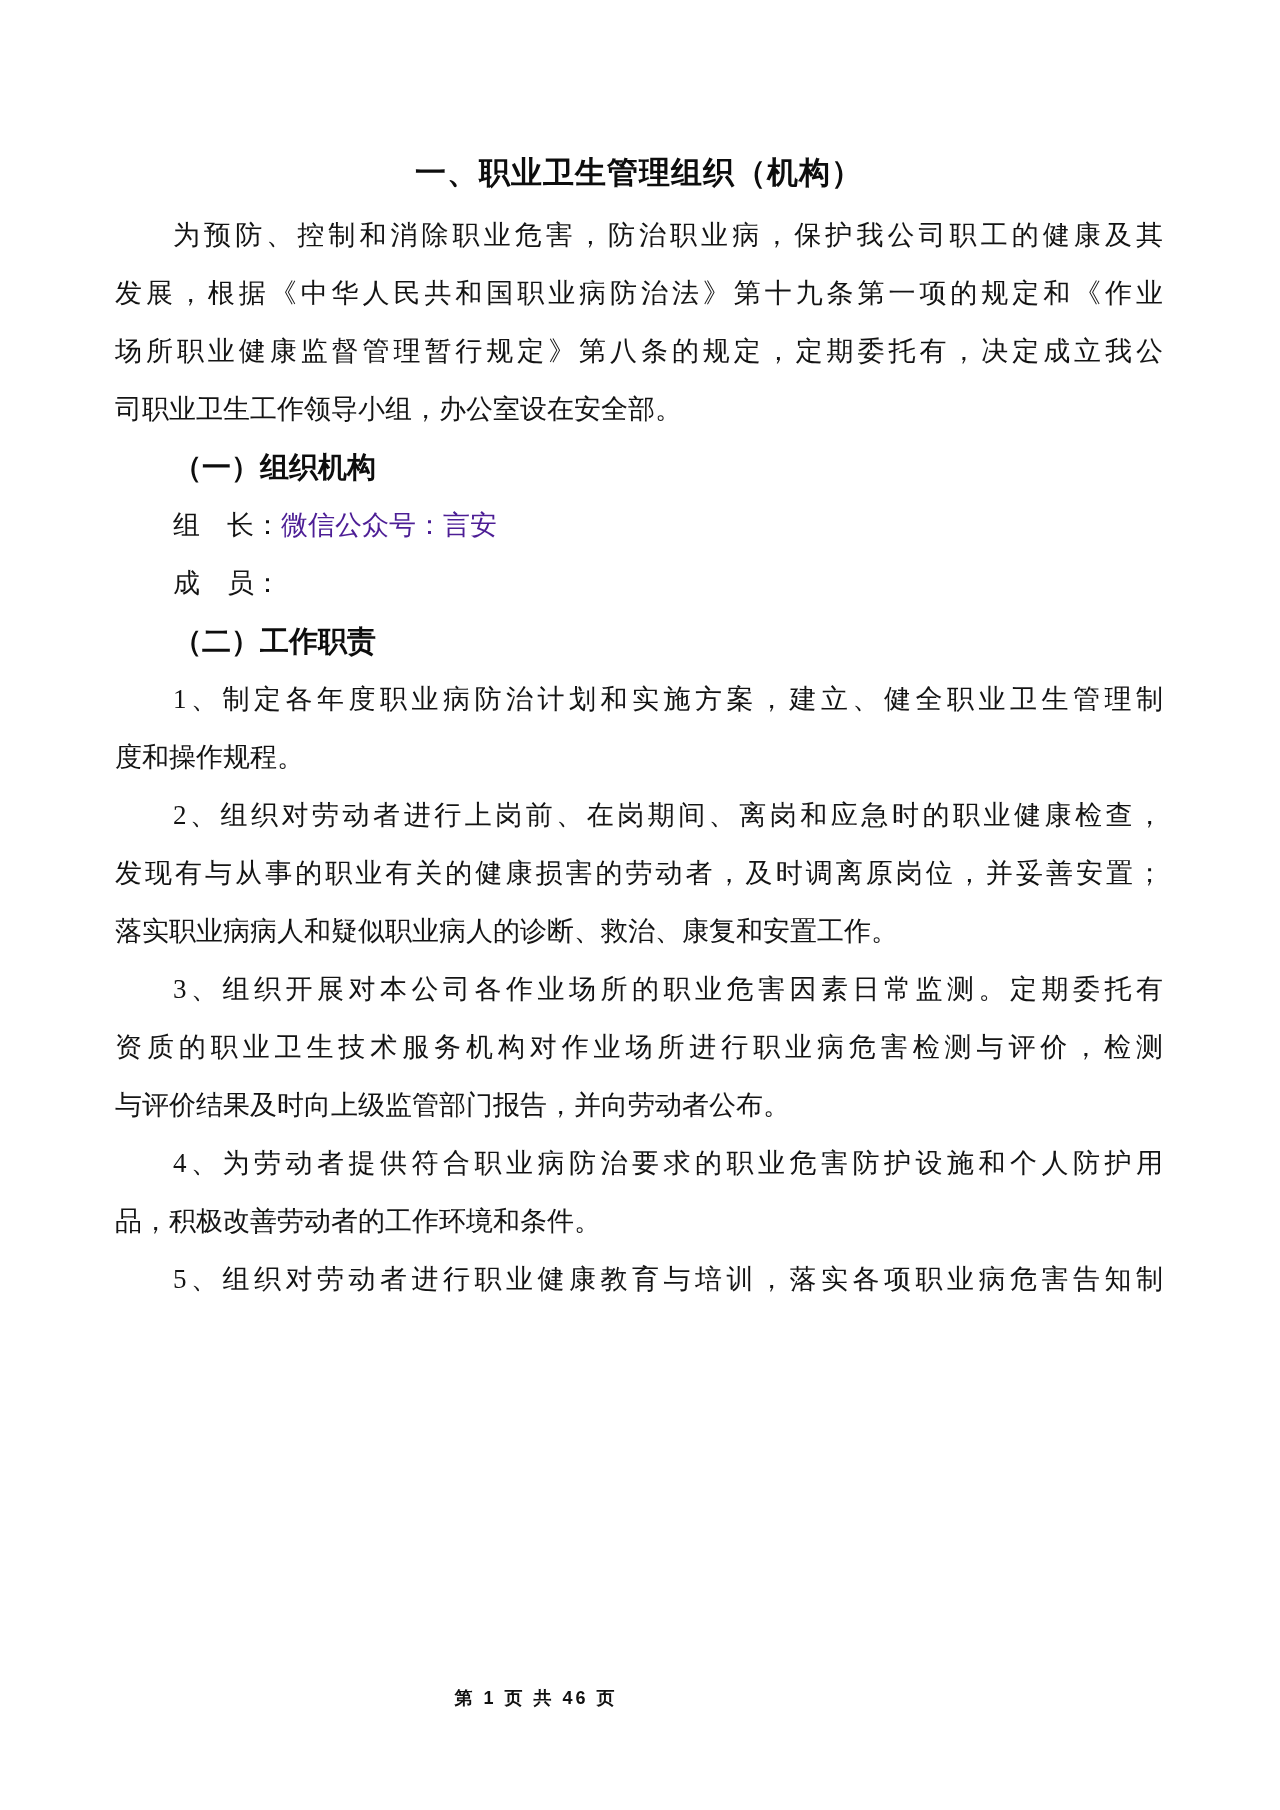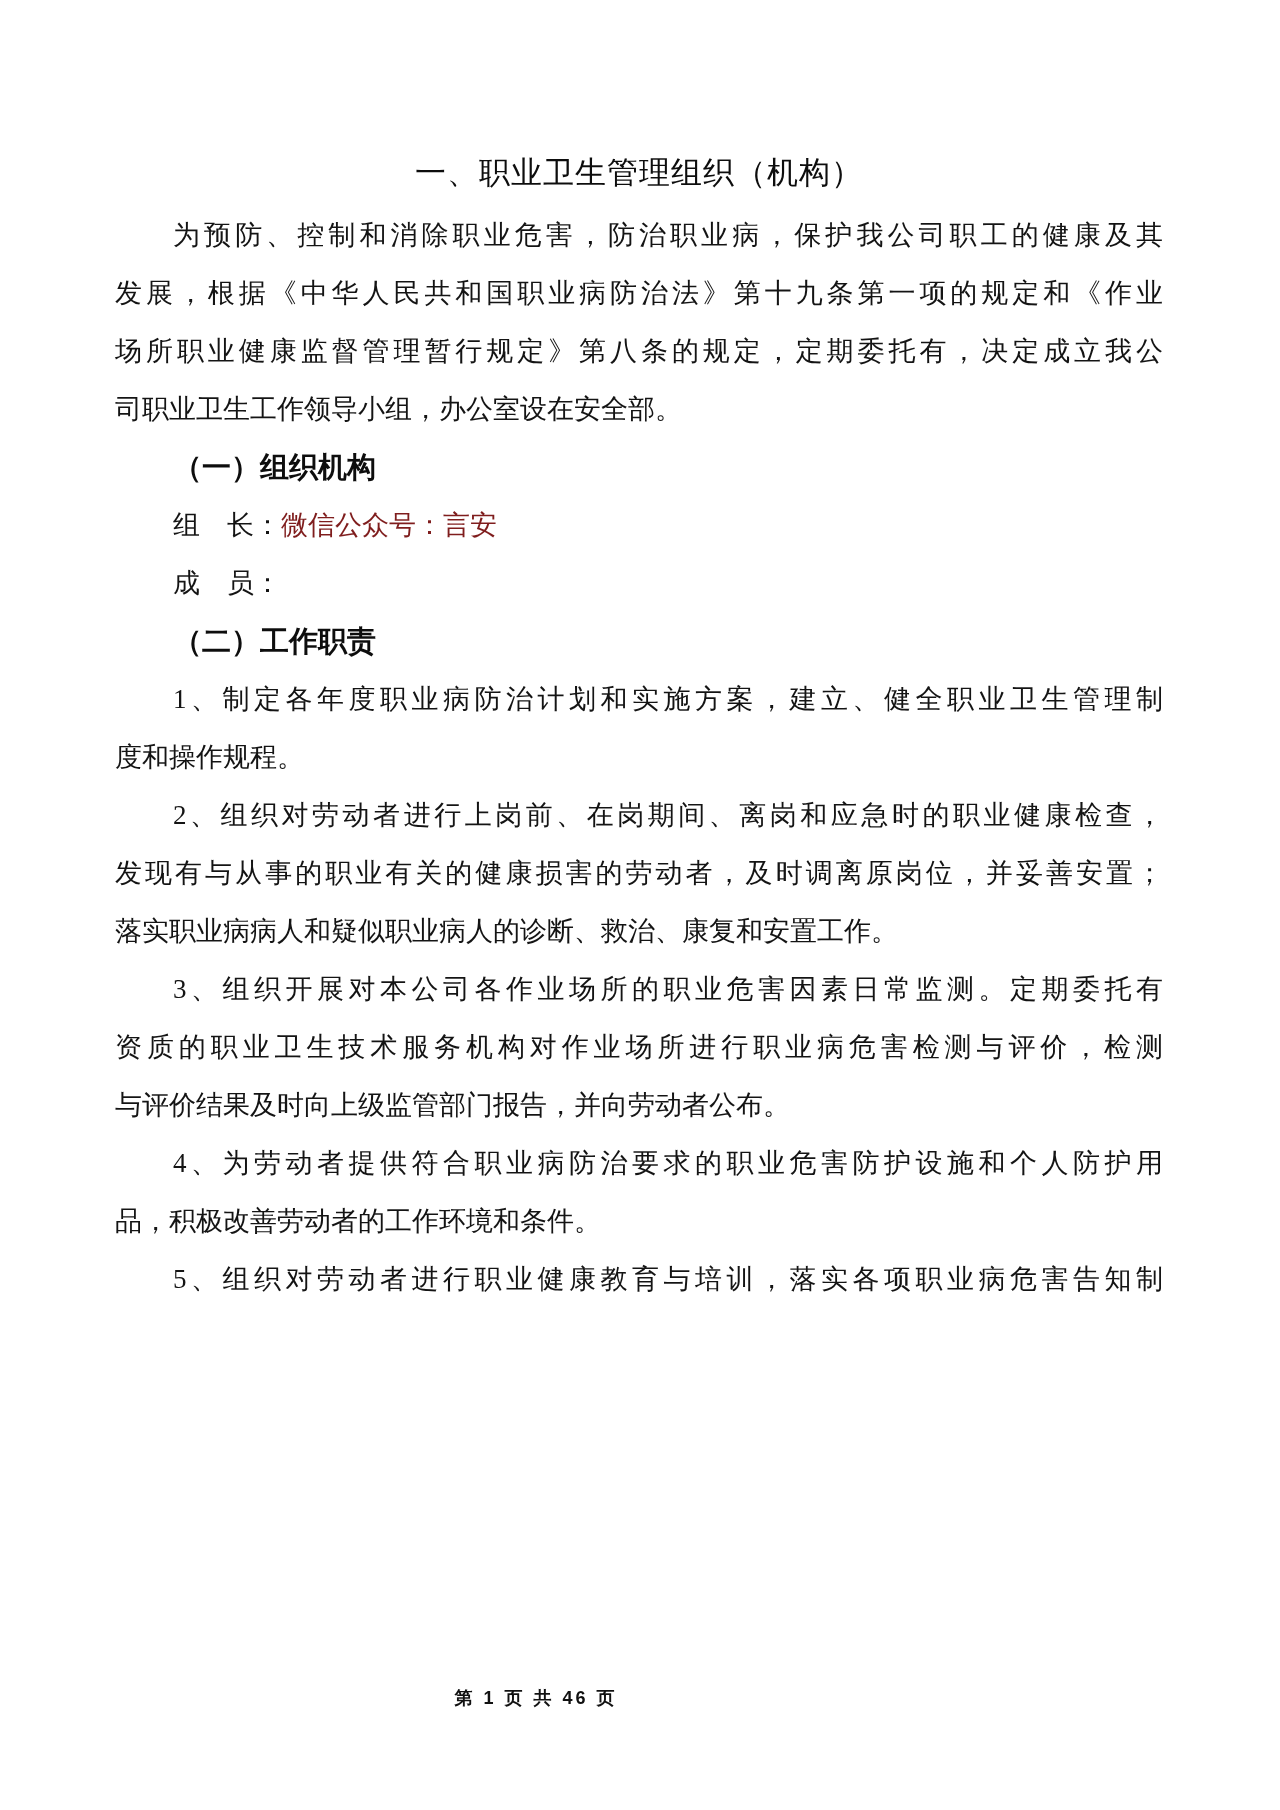--- a/index.html
+++ b/index.html
@@ -17,21 +17,21 @@
     position: absolute;
     left: 115px;
     top: 140px;
     width: 1048px;
   }
   .doc-title {
     height: 66px;
     line-height: 66px;
     text-align: center;
     font-family: "Liberation Sans", "DejaVu Sans", sans-serif;
-    font-weight: 400;
+    font-weight: 700;
     font-size: 31px;
     letter-spacing: 1px;
     color: #0d0d0d;
   }
   .line {
     height: 58px;
     line-height: 58px;
     font-size: 27px;
     white-space: nowrap;
     color: #141414;
@@ -40,21 +40,21 @@
   .j {
     text-align: justify;
     text-align-last: justify;
   }
   .heading {
     font-family: "Liberation Sans", "DejaVu Sans", sans-serif;
     font-weight: 700;
     font-size: 29px;
     color: #0d0d0d;
   }
-  .red { color: #7f1d1d; }
+  .red { color: #4c1d95; }
   .footer {
     position: absolute;
     left: 0;
     top: 1686px;
     width: 1072px;
     text-align: center;
     font-family: "Liberation Sans", "DejaVu Sans", sans-serif;
     font-weight: 700;
     font-size: 18px;
     letter-spacing: 3px;

